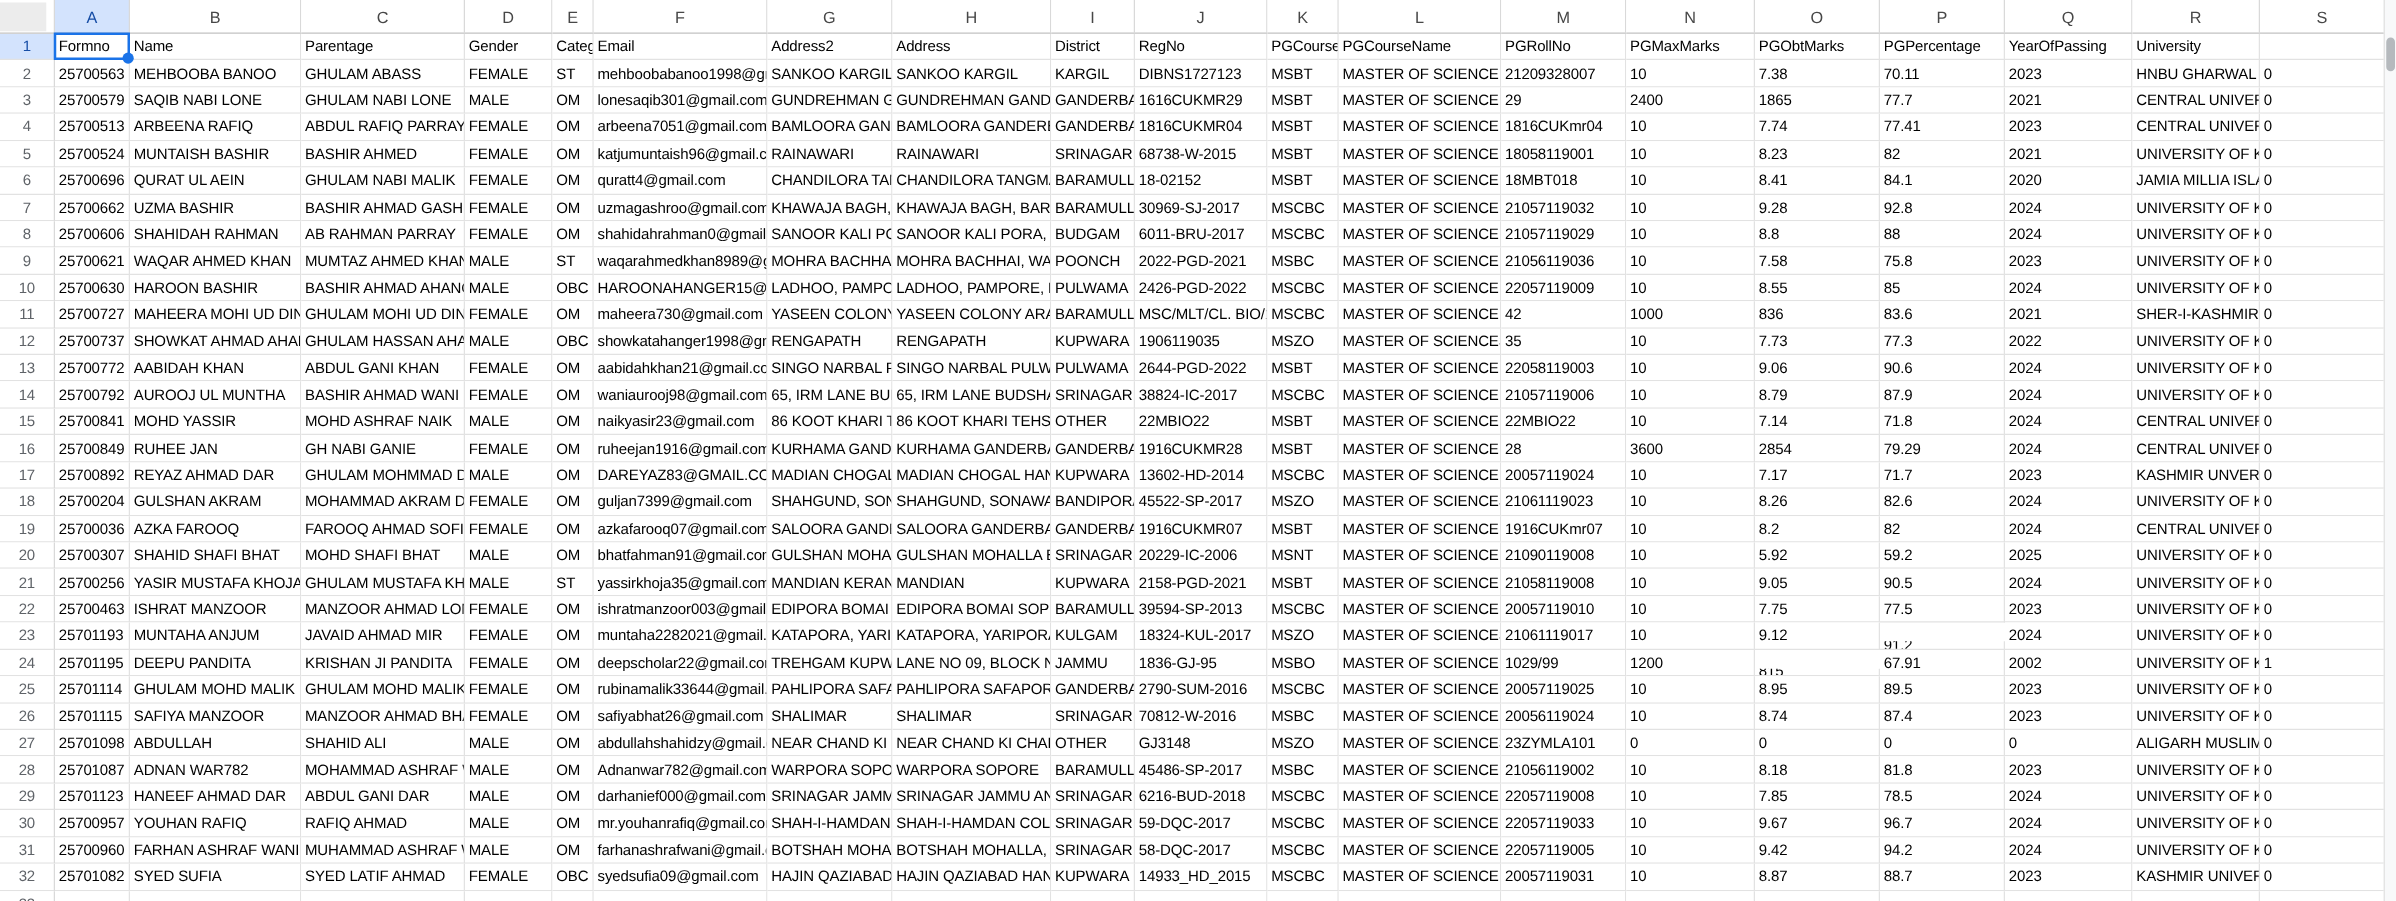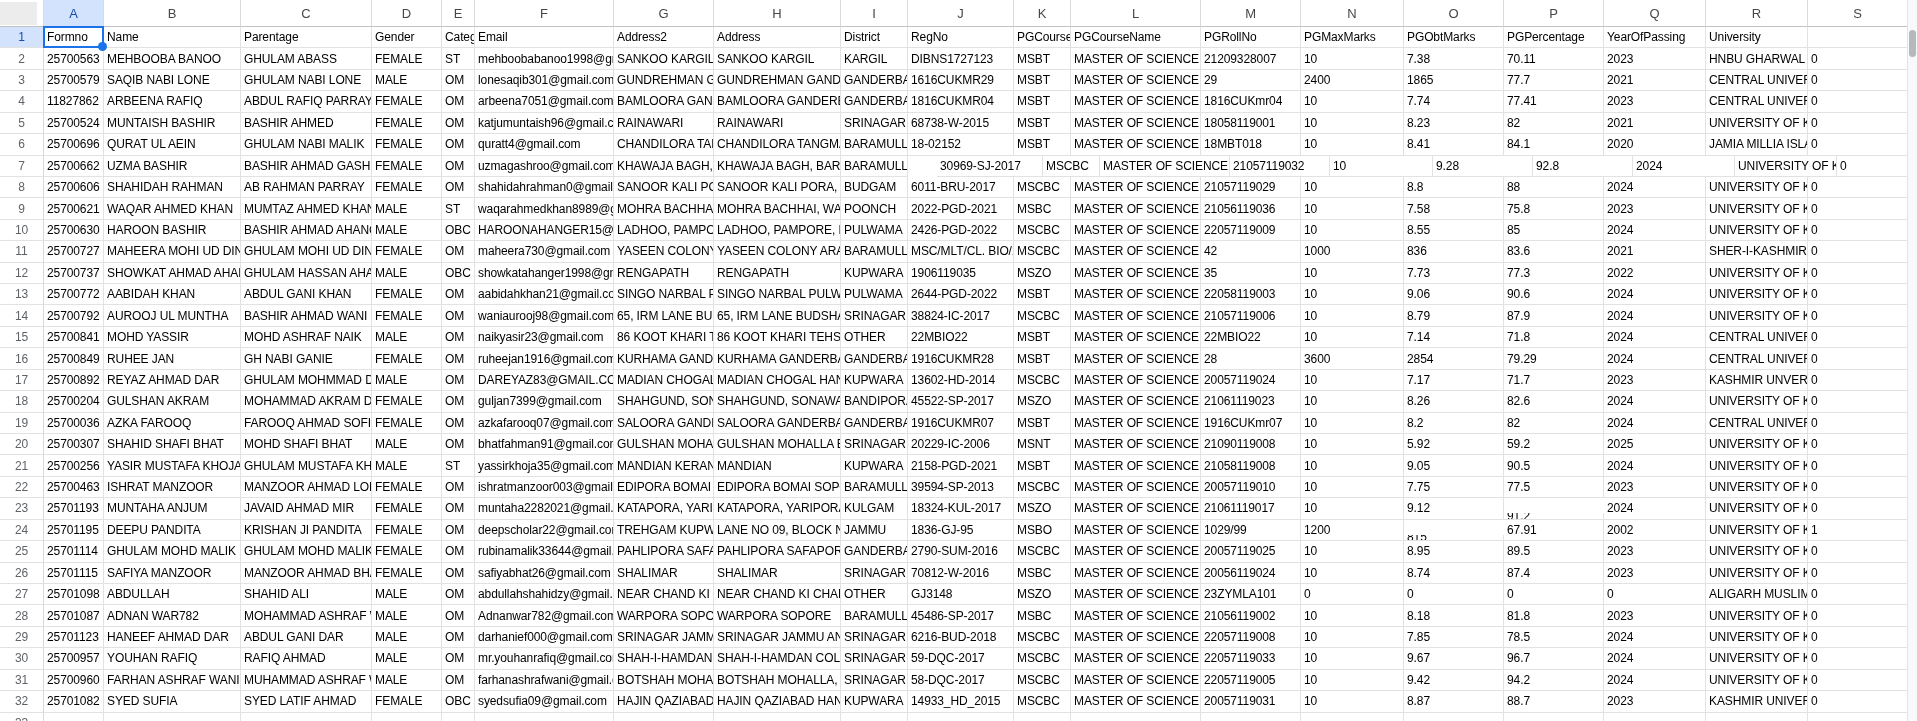--- a/index.html
+++ b/index.html
@@ -122,21 +122,21 @@
         <div class="cell" style="width: 100px;">29</div>
         <div class="cell" style="width: 103px;">2400</div>
         <div class="cell" style="width: 100px;">1865</div>
         <div class="cell" style="width: 100px;">77.7</div>
         <div class="cell" style="width: 102px;">2021</div>
         <div class="cell" style="width: 102px;">CENTRAL UNIVERSITY O</div>
         <div class="cell" style="width: 100px;">0</div>
       </div>
       <div class="row">
         <div class="rn">4</div>
-        <div class="cell" style="width: 60px;">11827862</div>
+        <div class="cell" style="width: 60px;">25700513</div>
         <div class="cell" style="width: 137px;">ARBEENA RAFIQ</div>
         <div class="cell" style="width: 131px;">ABDUL RAFIQ PARRAY</div>
         <div class="cell" style="width: 70px;">FEMALE</div>
         <div class="cell" style="width: 33px;">OM</div>
         <div class="cell" style="width: 139px;">arbeena7051@gmail.com</div>
         <div class="cell" style="width: 100px;">BAMLOORA GANDERB</div>
         <div class="cell" style="width: 127px;">BAMLOORA GANDERBAL</div>
         <div class="cell" style="width: 67px;">GANDERBAL</div>
         <div class="cell" style="width: 106px;">1816CUKMR04</div>
         <div class="cell" style="width: 57px;">MSBT</div>
@@ -197,21 +197,21 @@
         <div class="rn">7</div>
         <div class="cell" style="width: 60px;">25700662</div>
         <div class="cell" style="width: 137px;">UZMA BASHIR</div>
         <div class="cell" style="width: 131px;">BASHIR AHMAD GASHROO</div>
         <div class="cell" style="width: 70px;">FEMALE</div>
         <div class="cell" style="width: 33px;">OM</div>
         <div class="cell" style="width: 139px;">uzmagashroo@gmail.com</div>
         <div class="cell" style="width: 100px;">KHAWAJA BAGH, BARA</div>
         <div class="cell" style="width: 127px;">KHAWAJA BAGH, BARAMULL</div>
         <div class="cell" style="width: 67px;">BARAMULLA</div>
-        <div class="cell" style="width: 106px; margin-left: 29px;">30969-SJ-2017</div>
+        <div class="cell" style="width: 106px;">30969-SJ-2017</div>
         <div class="cell" style="width: 57px;">MSCBC</div>
         <div class="cell" style="width: 130px;">MASTER OF SCIENCE CLINICA</div>
         <div class="cell" style="width: 100px;">21057119032</div>
         <div class="cell" style="width: 103px;">10</div>
         <div class="cell" style="width: 100px;">9.28</div>
         <div class="cell" style="width: 100px;">92.8</div>
         <div class="cell" style="width: 102px;">2024</div>
         <div class="cell" style="width: 102px;">UNIVERSITY OF KASHM</div>
         <div class="cell" style="width: 100px;">0</div>
       </div>

